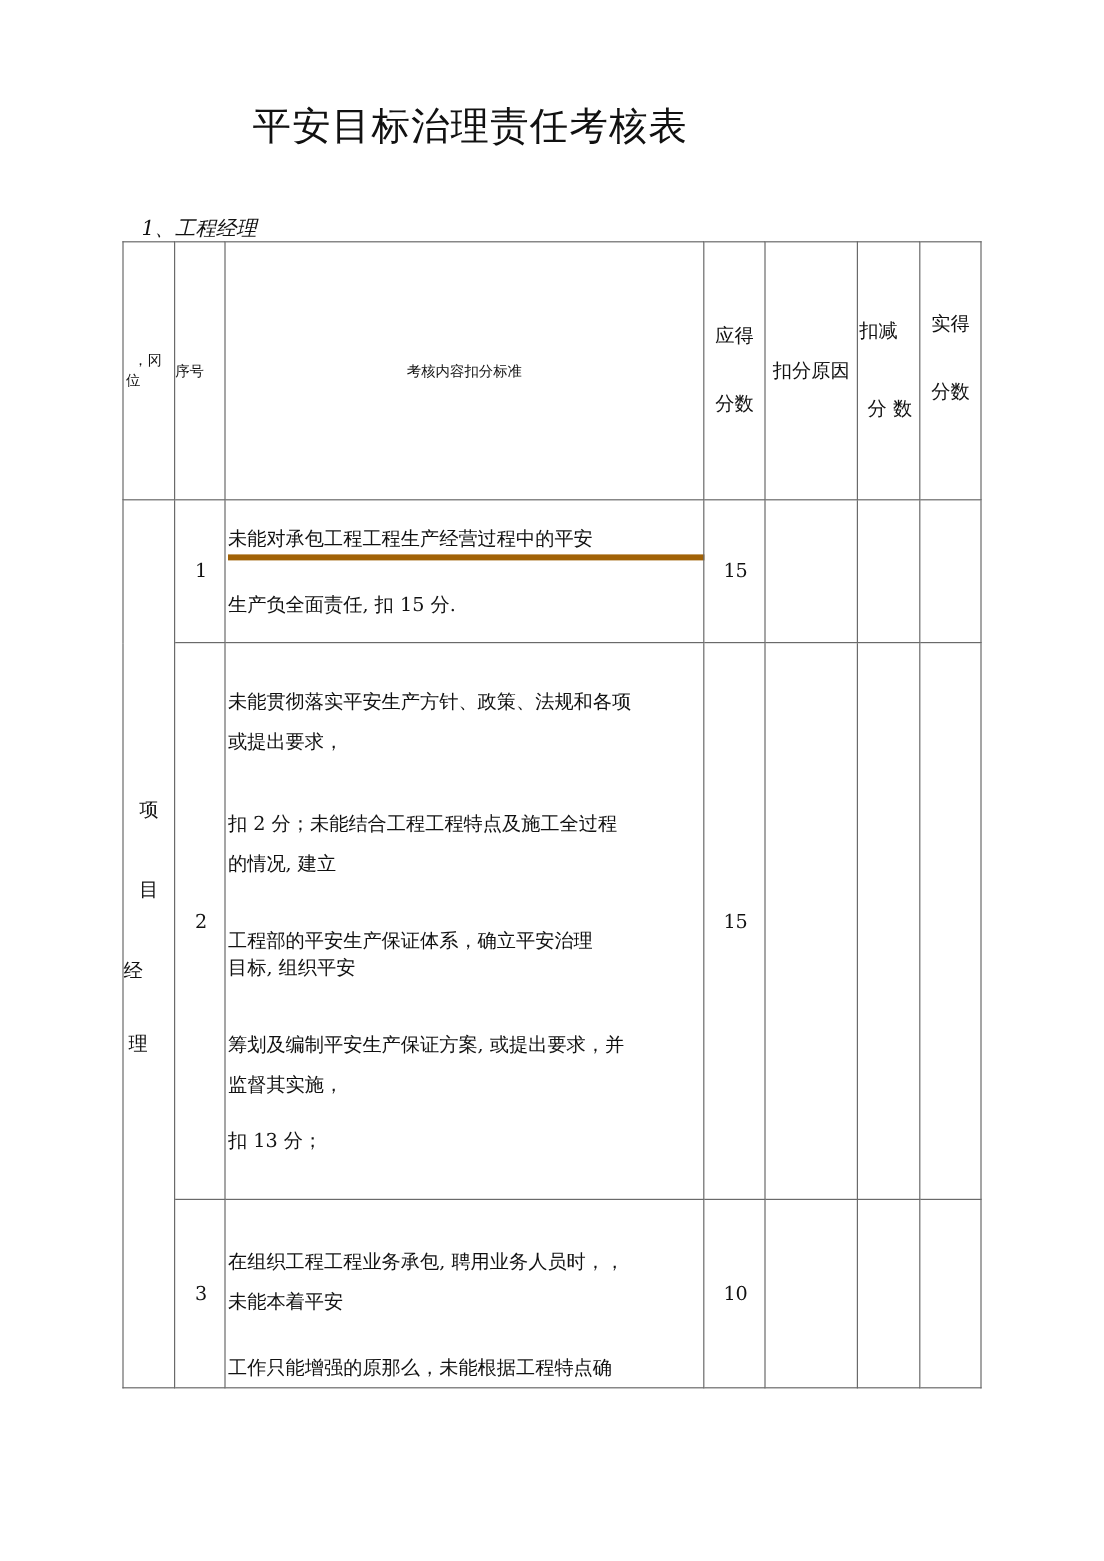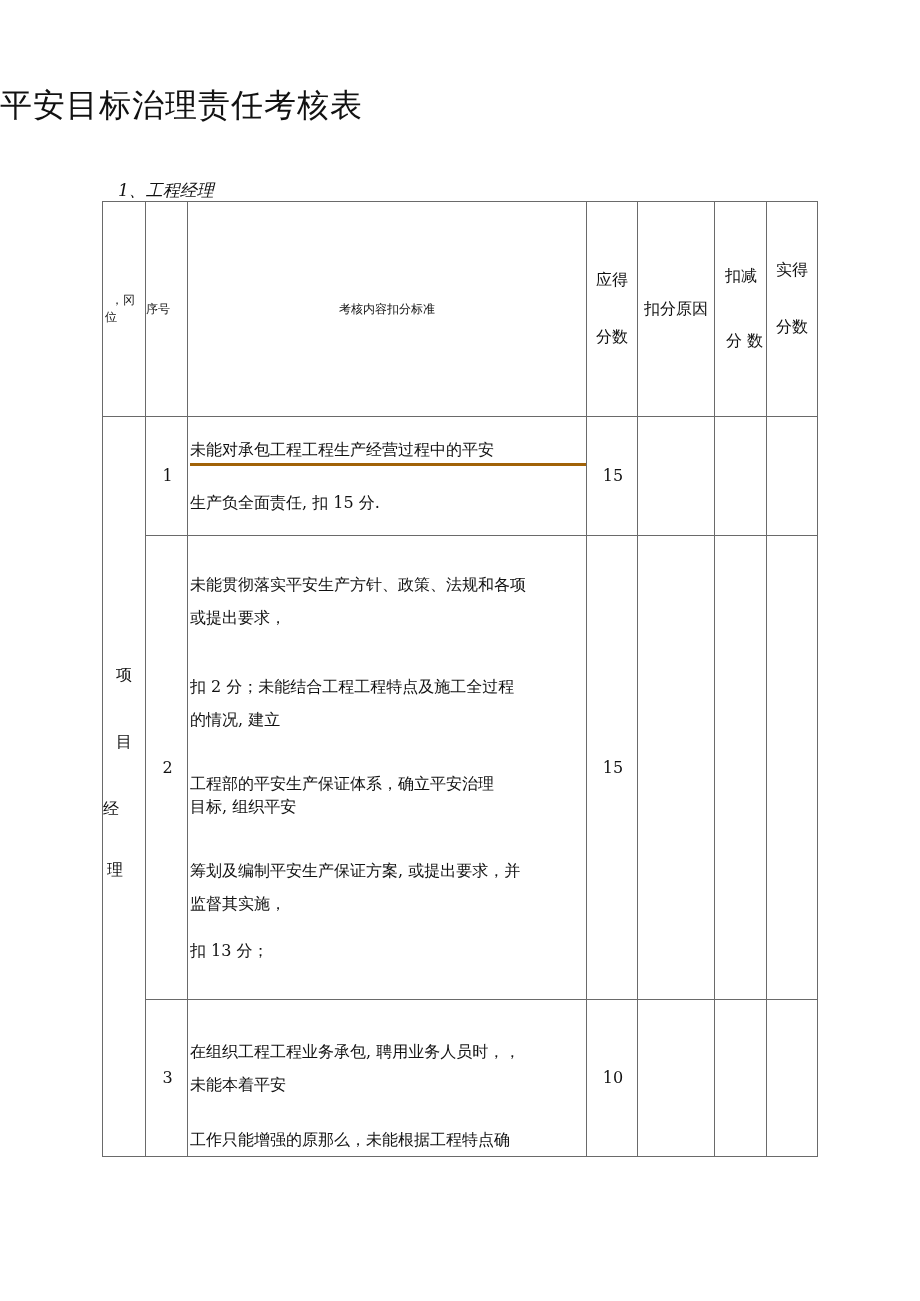--- a/index.html
+++ b/index.html
@@ -1,31 +1,31 @@
 <!DOCTYPE html>
 <html><head>
 <meta charset="utf-8">
 <style>
   html, body { margin: 0; padding: 0; background: #ffffff; }
   body { width: 920px; height: 1301px; position: relative; overflow: hidden;
          font-family: "DejaVu Serif", "Liberation Serif", serif; color: #111; }
-  .title { position: absolute; left: 0; top: 84px; width: 784px; 
+  .title { position: absolute; left: 0; top: 84px; width: 784px; text-align: center;
            font-family: "DejaVu Sans", "Liberation Sans", sans-serif; font-size: 32px;
            letter-spacing: 1px; color: #111; }
   .section { position: absolute; left: 118px; top: 179px; font-size: 17px; font-style: italic; }
   table.grid { position: absolute; left: 102px; top: 201px; border-collapse: collapse;
                table-layout: fixed; width: 715px; }
   table.grid td { border: 1.3px solid #6a6a6a; padding: 0; vertical-align: middle; }
   .hdr-small { font-family: "DejaVu Sans", "Liberation Sans", sans-serif; font-size: 12px; }
-  .hdr-big { font-size: 16px; text-align: center; }
+  .hdr-big { font-size: 16px; }
   .center { text-align: center; }
   .content { font-size: 16px; line-height: 22px; padding-left: 2px !important; }
   .gap { height: 36px; }
   .gap-s { height: 14px; }
-  .split-line { border-bottom: 3px solid #a16207; margin-right: -1px; }
+  .split-line { border-bottom: 5px solid #a16207; margin-right: -1px; }
   .vert { text-align: center; font-size: 16px; }
   .vert span { display: block; }
 </style>
 </head>
 <body>
 
 <div class="title">平安目标治理责任考核表</div>
 <div class="section">1、工程经理</div>
 
 <table class="grid">

